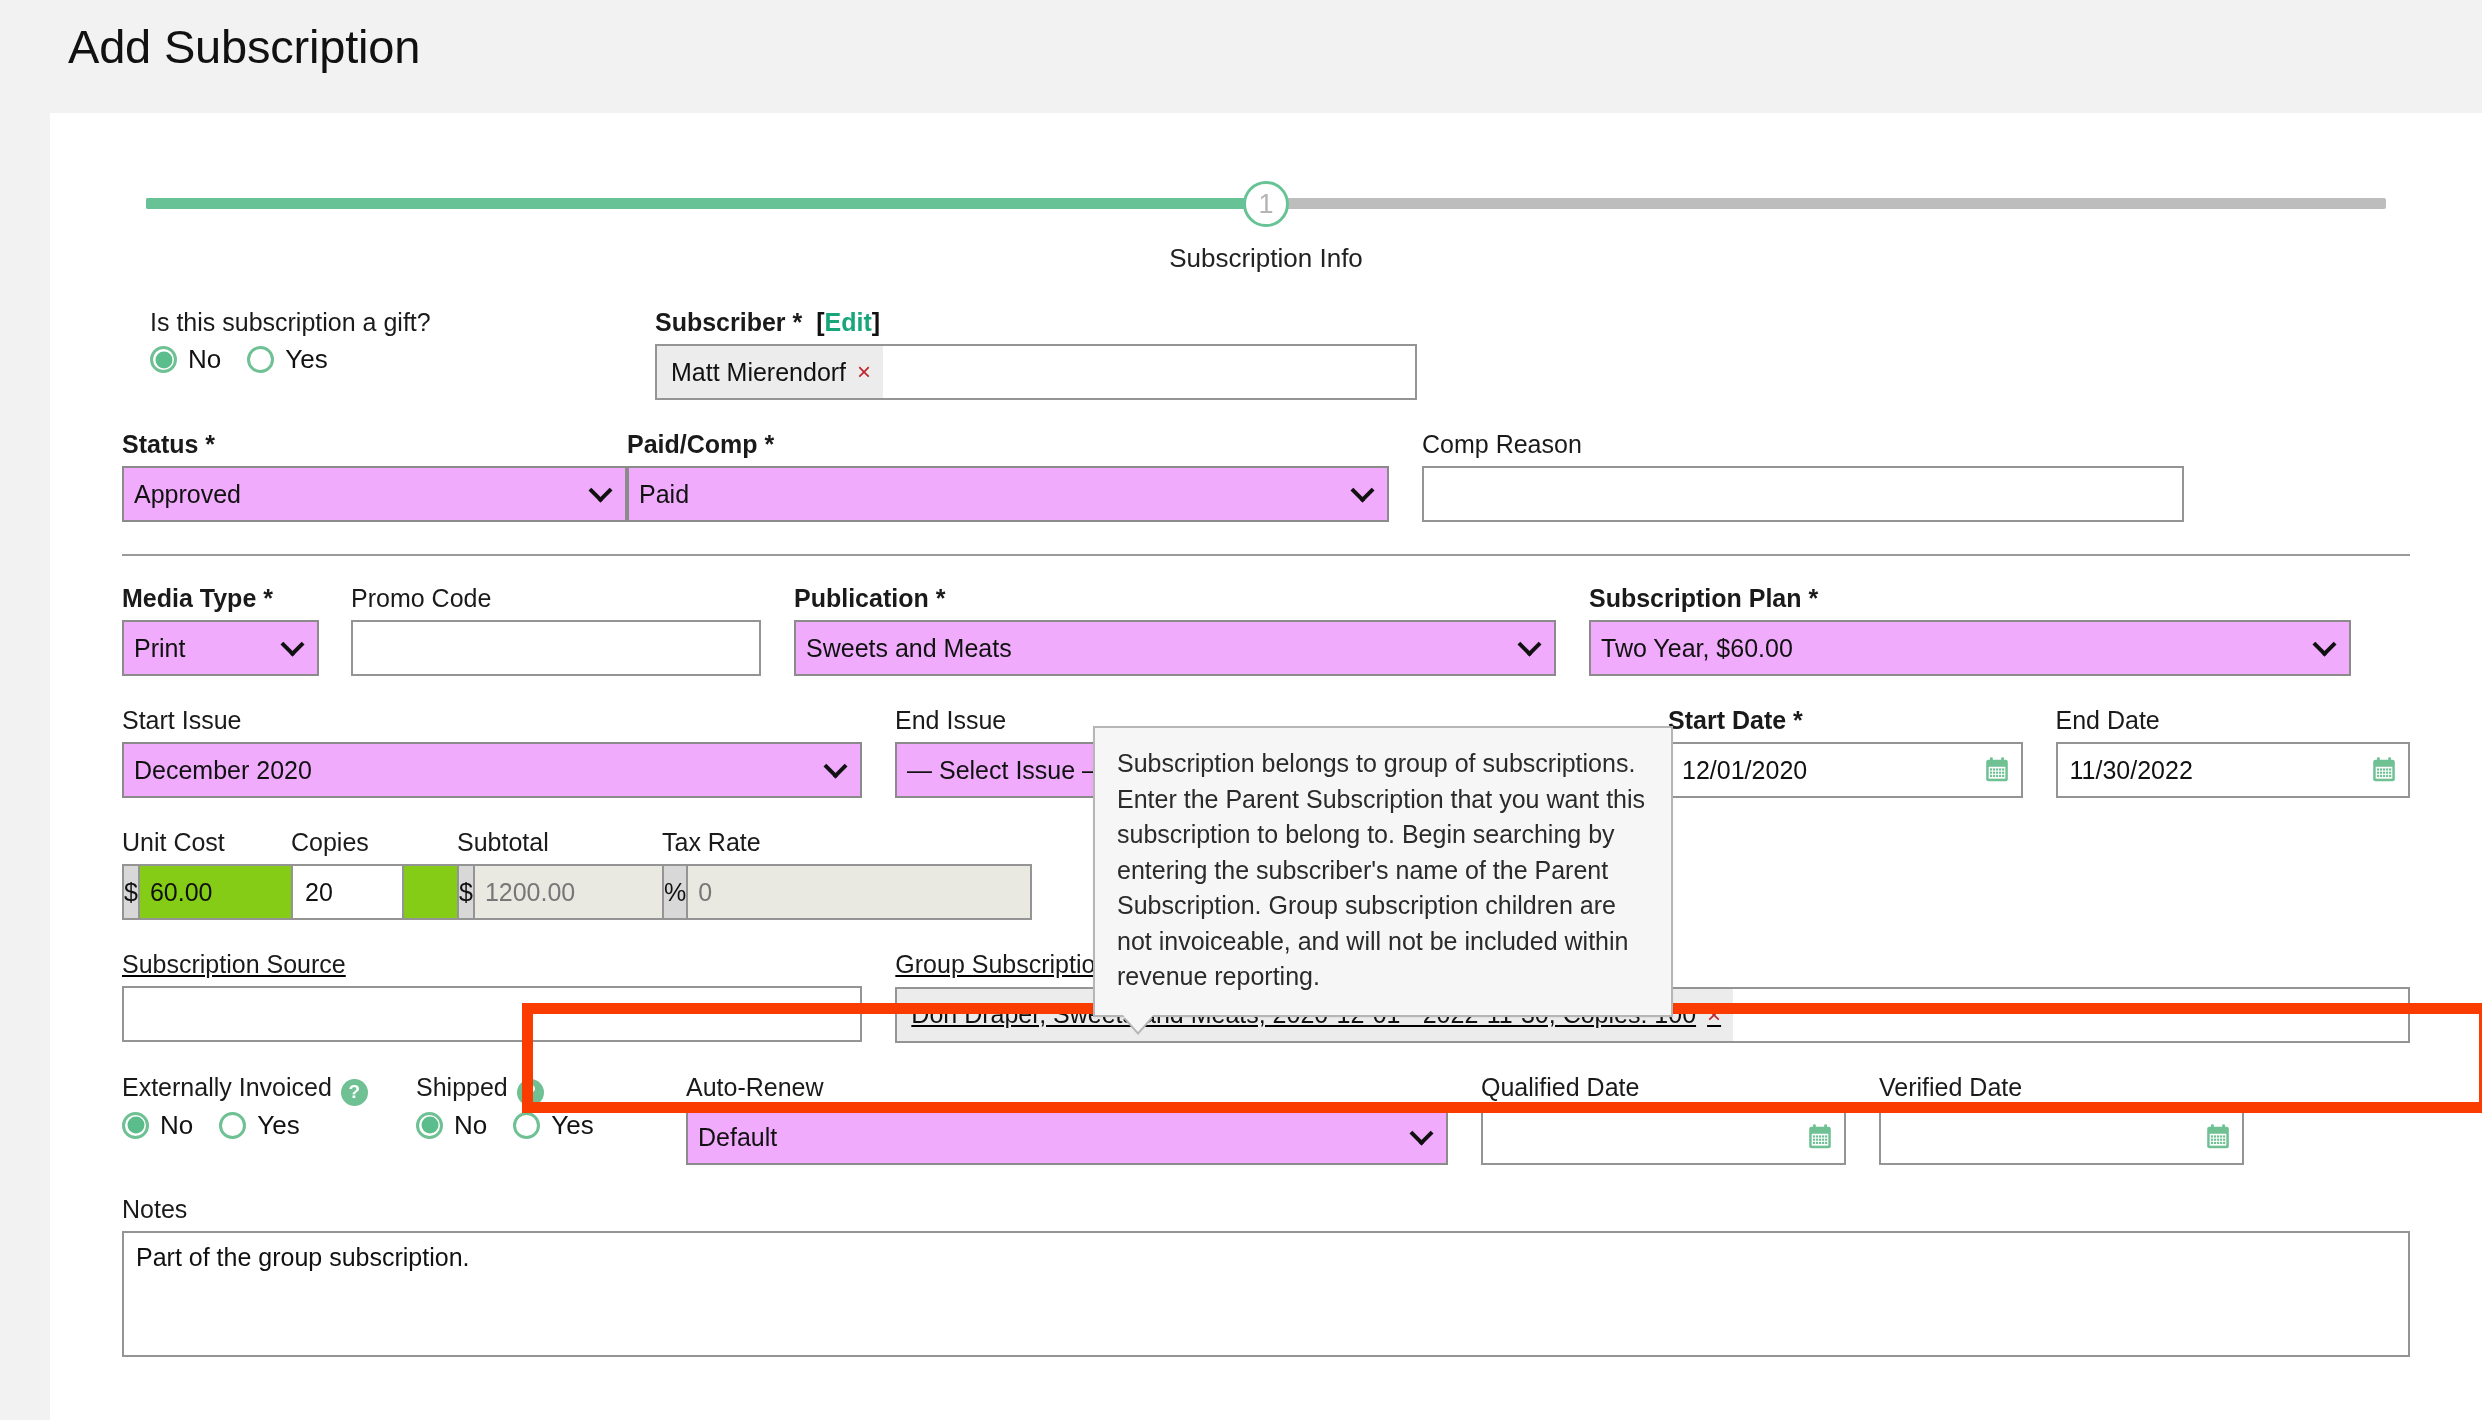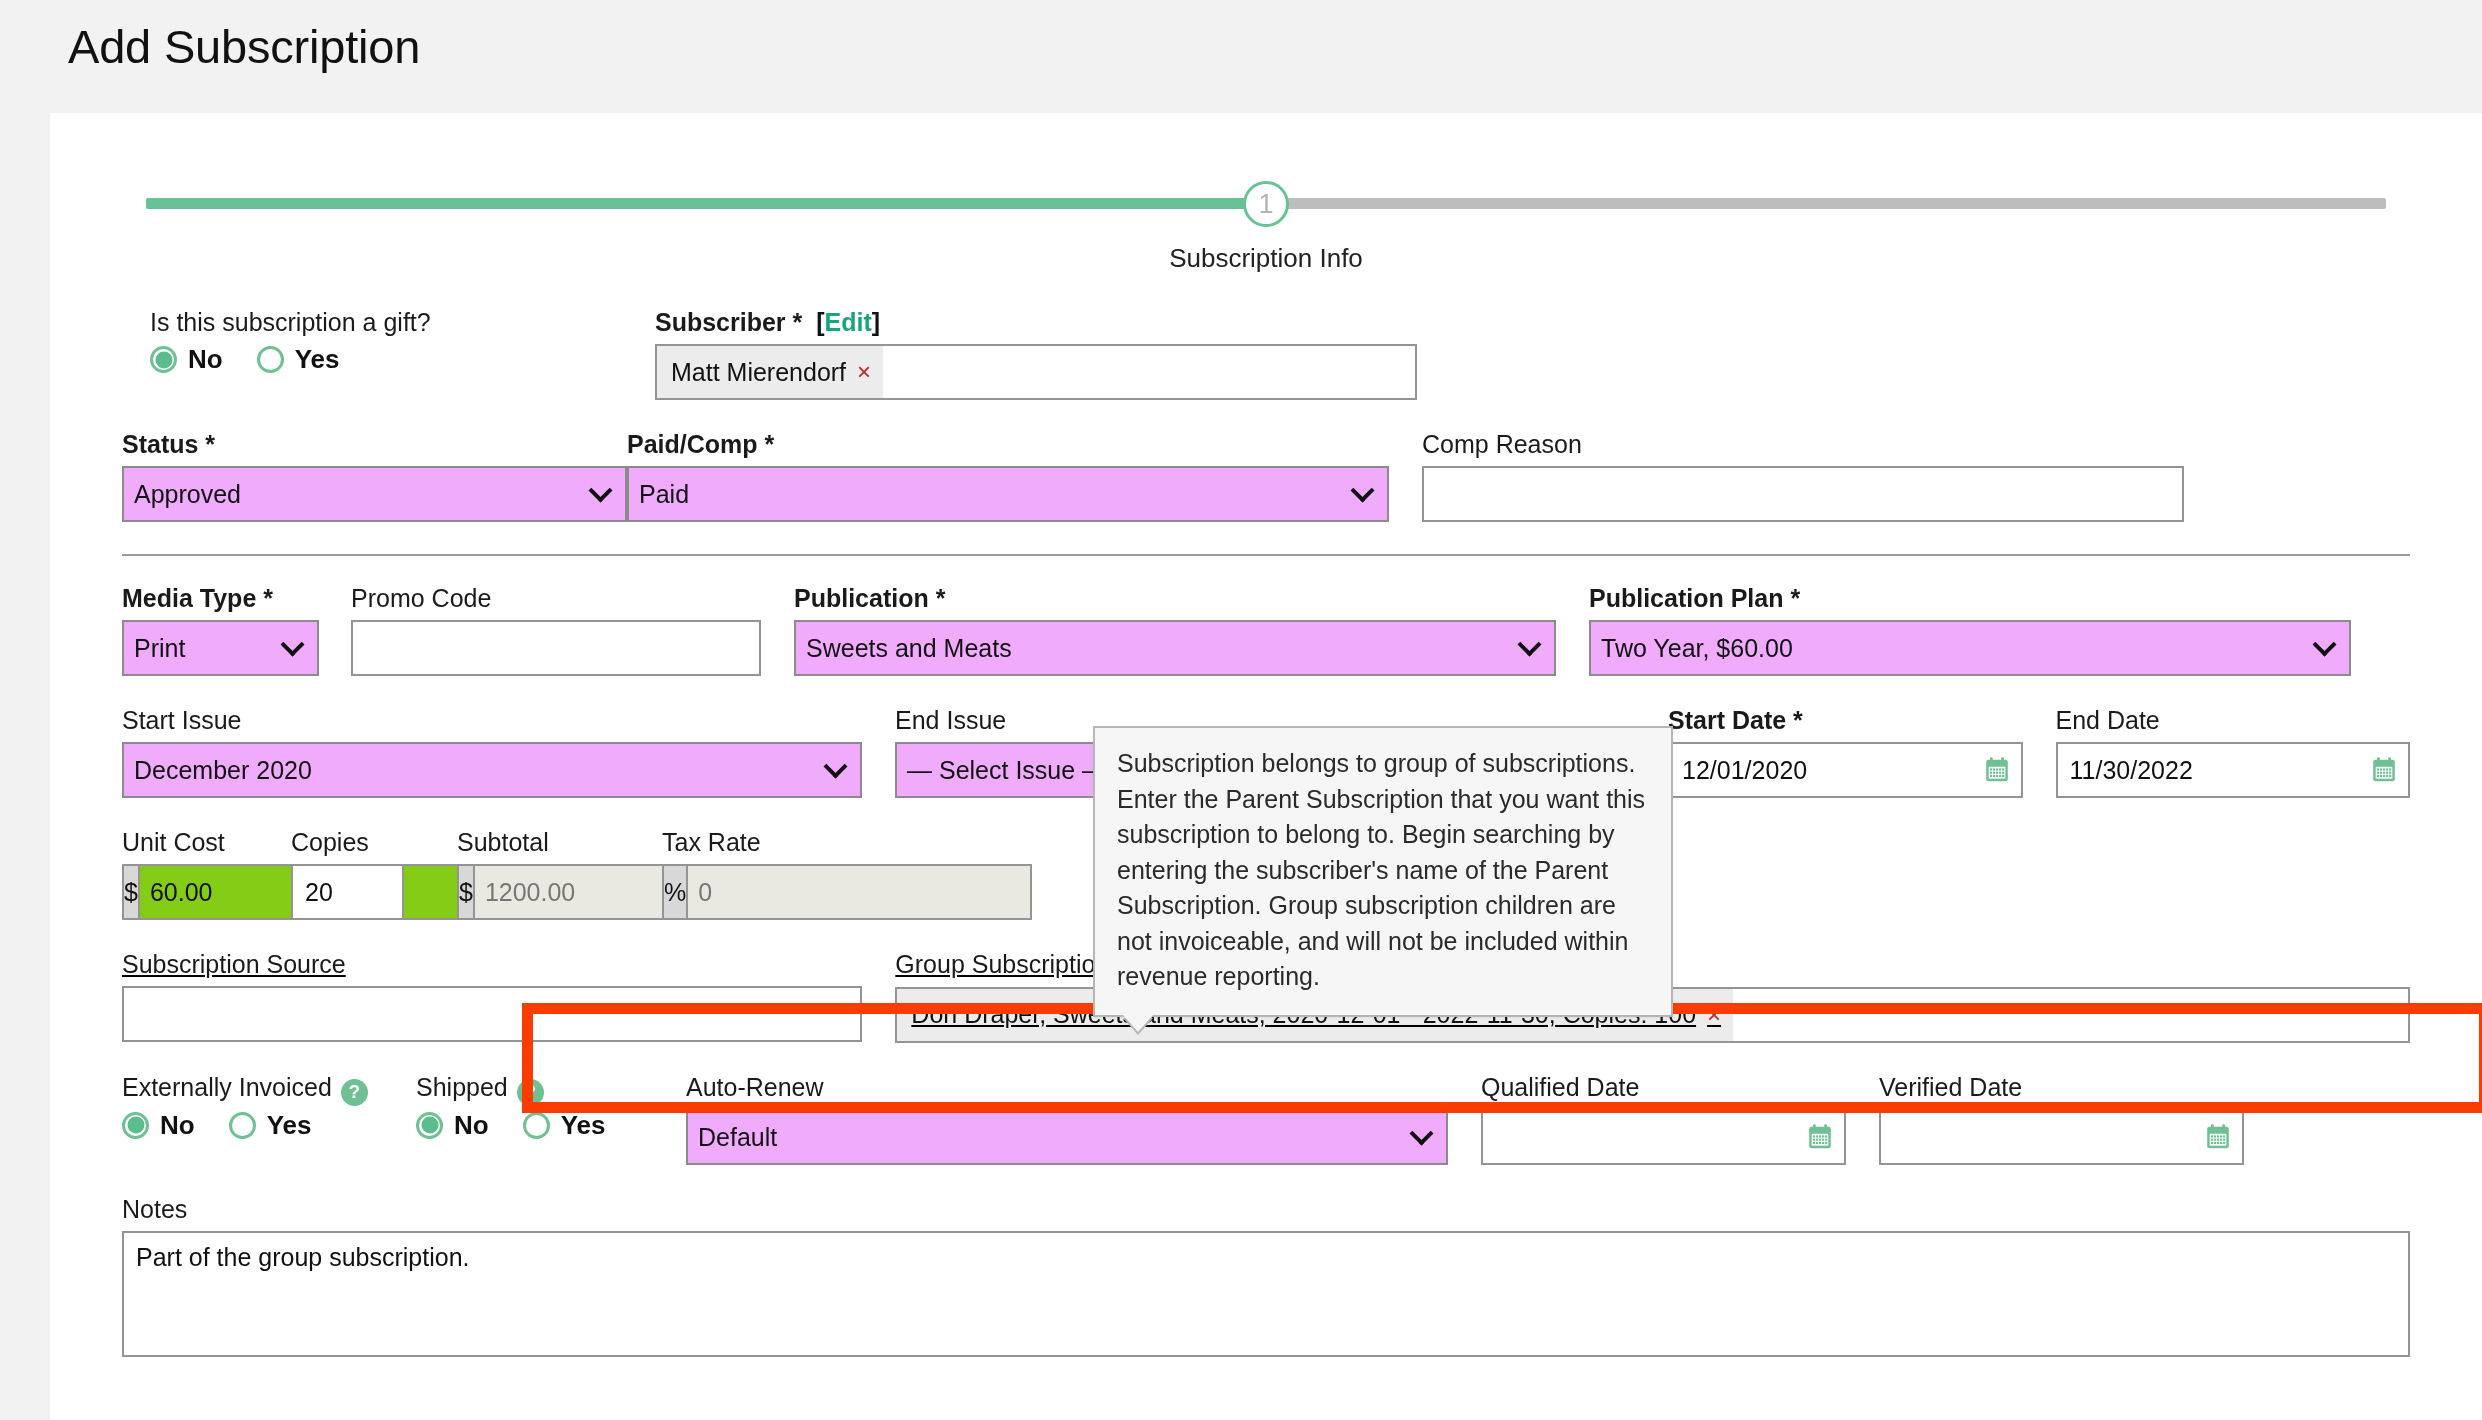--- a/index.html
+++ b/index.html
@@ -187,21 +187,21 @@
   .date-wrap input { padding-right: 56px; }
   .cal-ico {
     position: absolute;
     right: 13px; top: 50%;
     transform: translateY(-50%);
     width: 26px; height: 27px;
     pointer-events: none;
   }
 
   
-  .radio-row { display: flex; align-items: flex-end; gap: 8px; font-weight: bold; }
+  .radio-row { display: flex; align-items: flex-end; gap: 0; }
   .radio-item { display: flex; align-items: center; margin-right: 26px; }
   .radio {
     width: 27px; height: 27px;
     border-radius: 50%;
     border: 3px solid #6fc194;
     background: #fff;
     display: inline-block;
     position: relative;
     margin-right: 11px;
   }
@@ -373,21 +373,21 @@
       <div class="field" style="width:762px;margin-left:33px;">
         <span class="lbl bold">Publication *</span>
         <div class="sel-wrap">
           <select class="sel">
             <option>Sweets and Meats</option>
           </select>
         </div>
       </div>
 
       <div class="field" style="width:762px;margin-left:33px;">
-        <span class="lbl bold">Publication Plan *</span>
+        <span class="lbl bold">Subscription Plan *</span>
         <div class="sel-wrap">
           <select class="sel">
             <option>Two Year, $60.00</option>
           </select>
         </div>
       </div>
     </div>
 
     <div class="row" style="margin-top:30px;">
       <div class="field" style="width:762px;">

